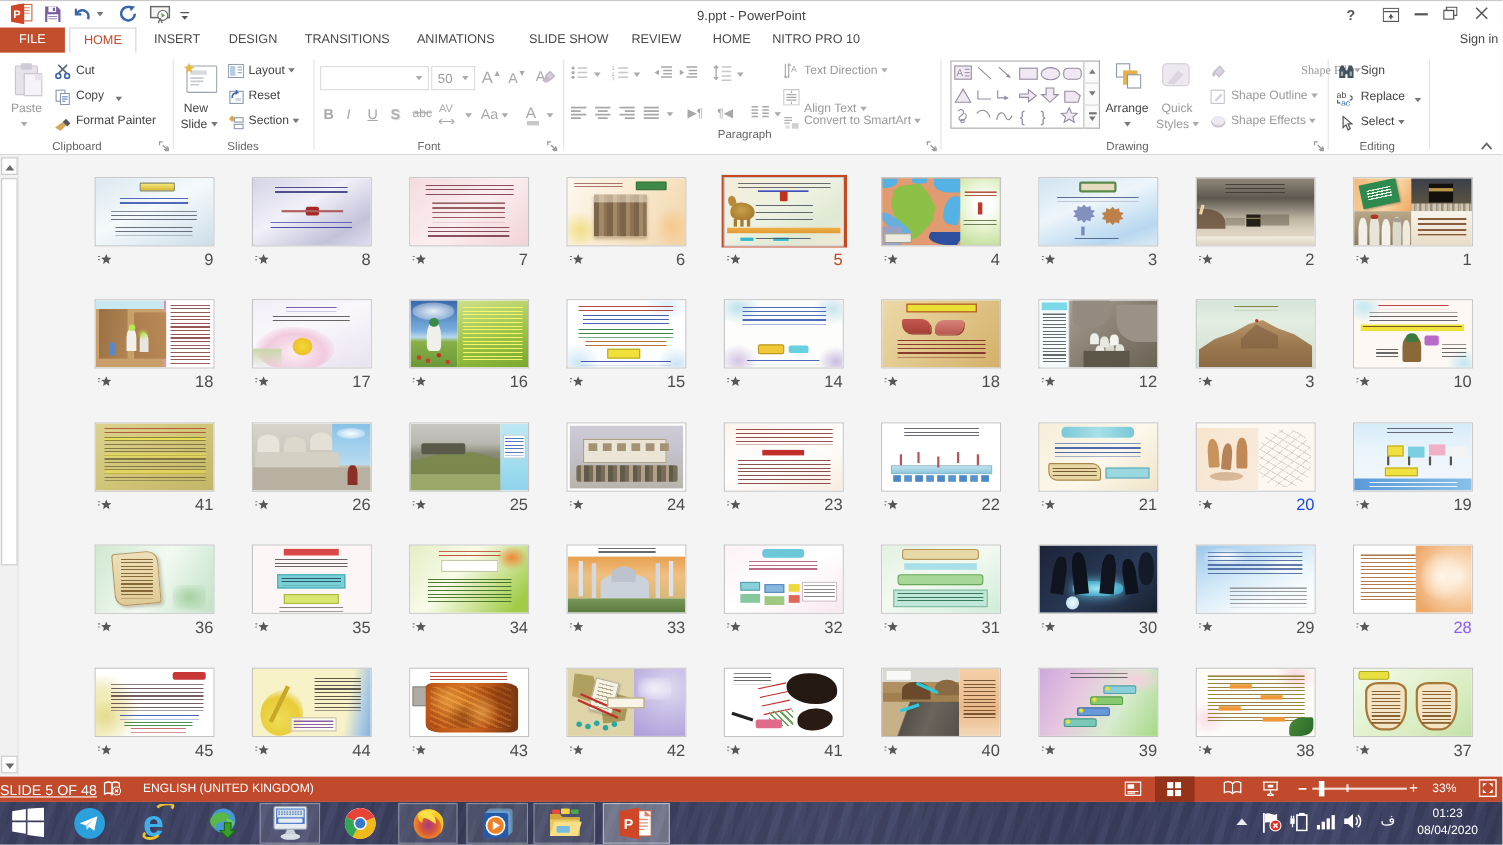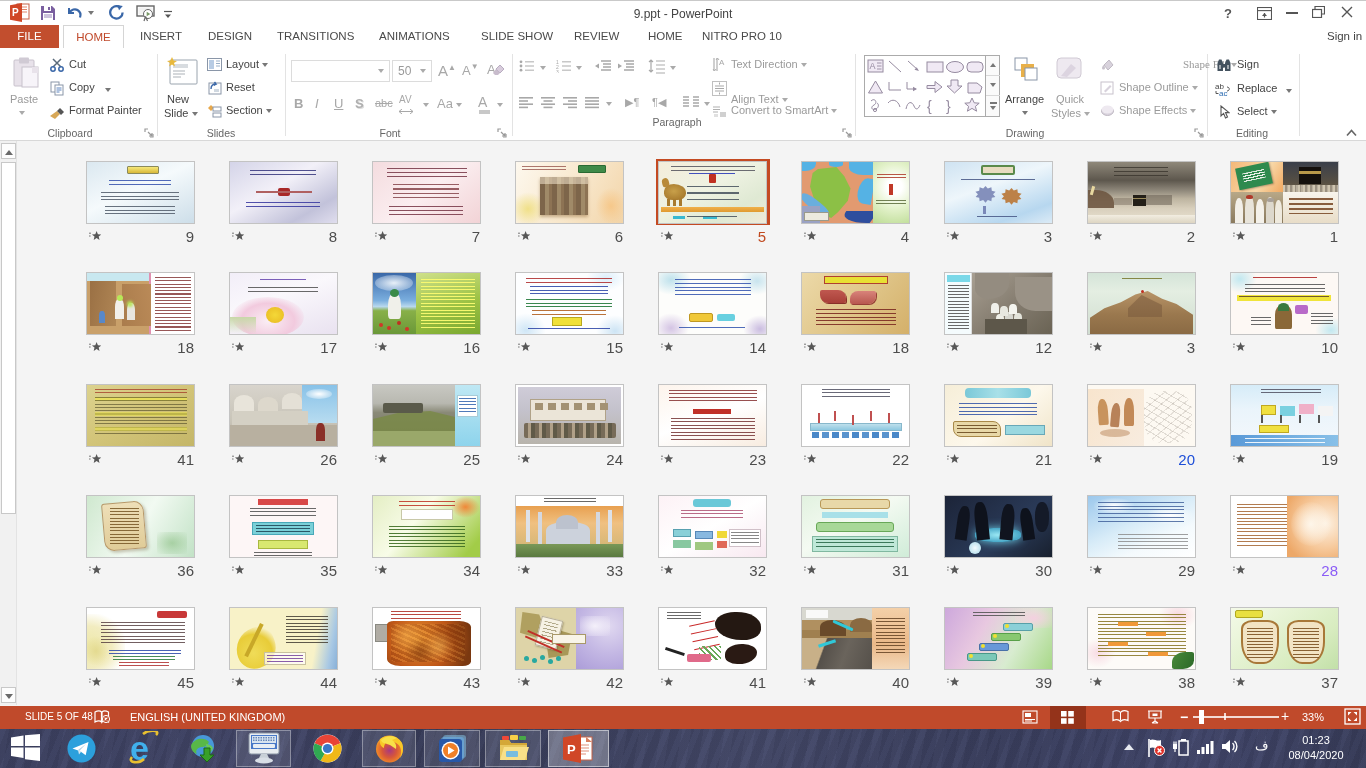--- a/index.html
+++ b/index.html
@@ -1039,21 +1039,21 @@
       <div class="abs" style="left:56px;top:12px;width:38px;height:44px;background:#f2e4c4;border:2px solid #a87838;border-radius:30% 30% 40% 40%/20% 20% 50% 50%;"></div>
       <div class="abs" style="left:62px;top:20px;width:26px;height:30px;opacity:0.88;background:repeating-linear-gradient(to bottom,#7a5020 0px,#7a5020 1.0px,transparent 1.0px,transparent 3.2px);"></div>
     </div>
   </div>
 <svg class="abs" style="left:1233px;top:677px;" width="12" height="10" viewBox="0 0 12 10">
     <path d="M0 2.2h2M0 5h1.6" stroke="#777" stroke-width="1"></path>
     <path d="M7.6 0l1.3 3.2 3.4.2-2.6 2.2.8 3.3-2.9-1.9-2.9 1.9.8-3.3-2.6-2.2 3.4-.2z" fill="#575757"></path>
   </svg>
 <div class="snum" style="left:1298px;top:674px;color:#4d4d4d;">37</div>
 <div class="abs" style="left:0;top:706px;width:1366px;height:23px;background:#c04a2b;"></div>
-<div class="abs" style="left:25px;top:711px;font-size:10px;color:#fff;">SLIDE 5 OF 48</div>
+<div class="abs" style="left:0;top:711px;font-size:13px;color:#fff;text-decoration:underline;">SLIDE 5 OF 48</div>
 <svg class="ic" style="left:94px;top:710px;" width="17" height="14" viewBox="0 0 17 14">
 <path d="M1 2c3-1.5 5-1.5 6.5 0v10C6 10.5 4 10.5 1 12zM14.5 2c-3-1.5-5-1.5-6.5 0v10c1.5-1.5 3.5-1.5 6.5 0z" fill="none" stroke="#fff" stroke-width="1.2"></path>
 <circle cx="12" cy="9" r="3.6" fill="#c04a2b" stroke="#fff"></circle>
 <path d="M10.6 7.6l2.8 2.8M13.4 7.6l-2.8 2.8" stroke="#fff" stroke-width="1.1"></path>
 </svg>
 <div class="abs" style="left:130px;top:711px;font-size:11px;color:#fff;">ENGLISH (UNITED KINGDOM)</div>
 <svg class="ic" style="left:1022px;top:710px;" width="16" height="14" viewBox="0 0 16 14">
 <rect x="1" y="1" width="14" height="12" fill="none" stroke="#fff" stroke-width="1.1"></rect>
 <rect x="3" y="3" width="6" height="4" fill="#fff"></rect>
     <path d="M3 9.5h10M3 11h7" stroke="#fff" stroke-width="1"></path>

